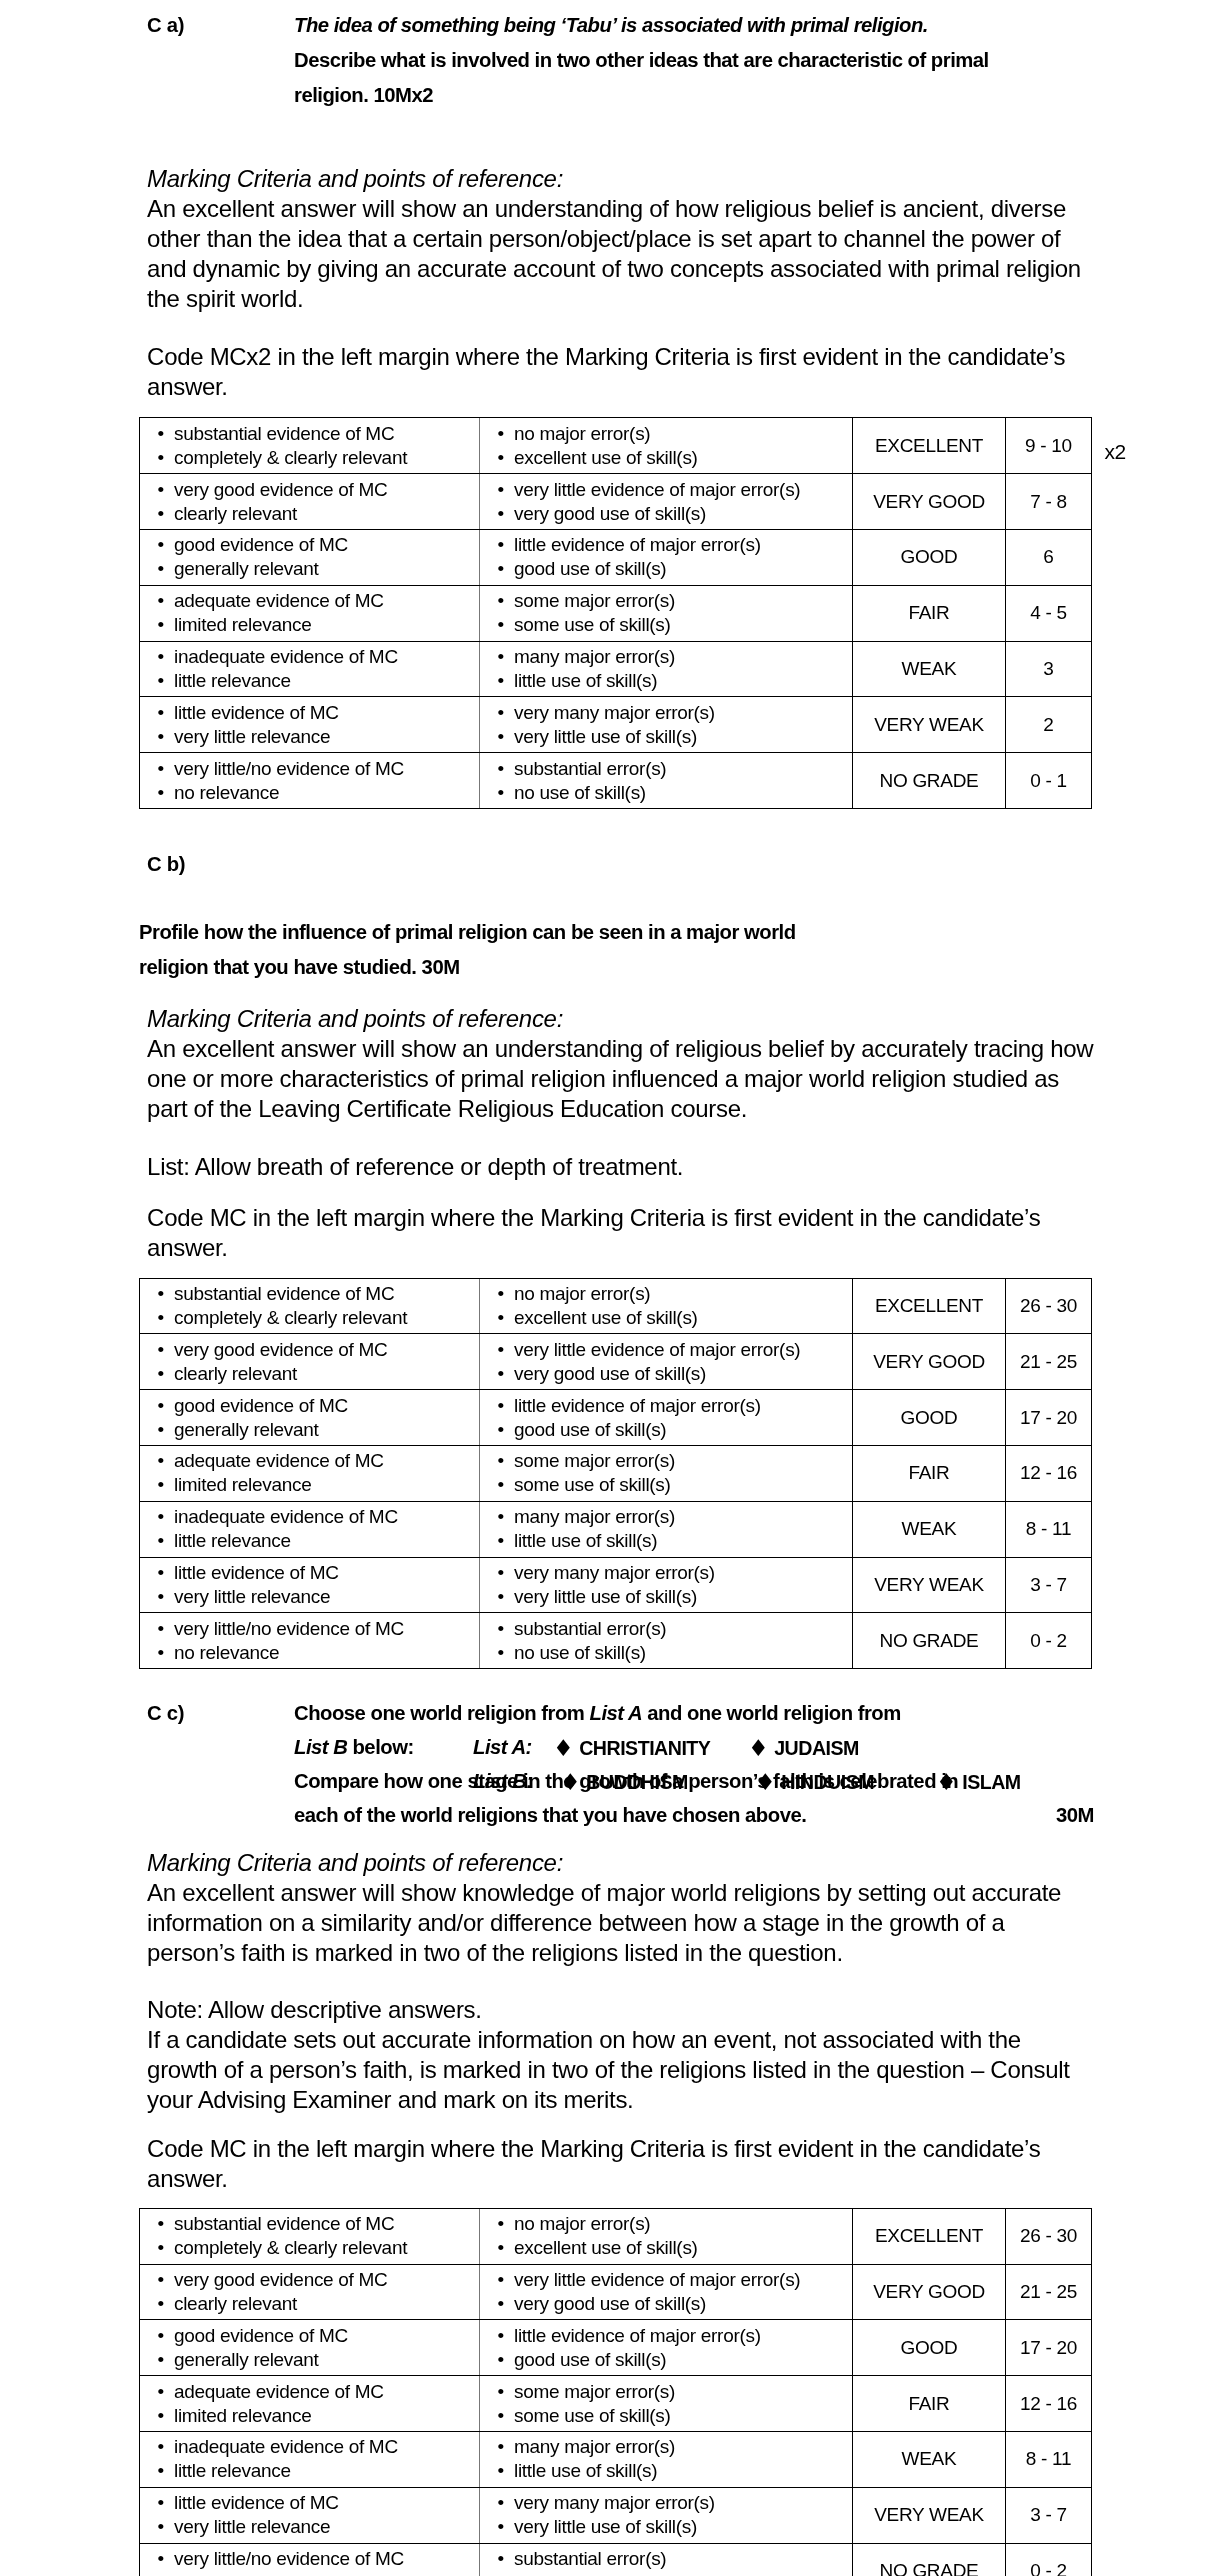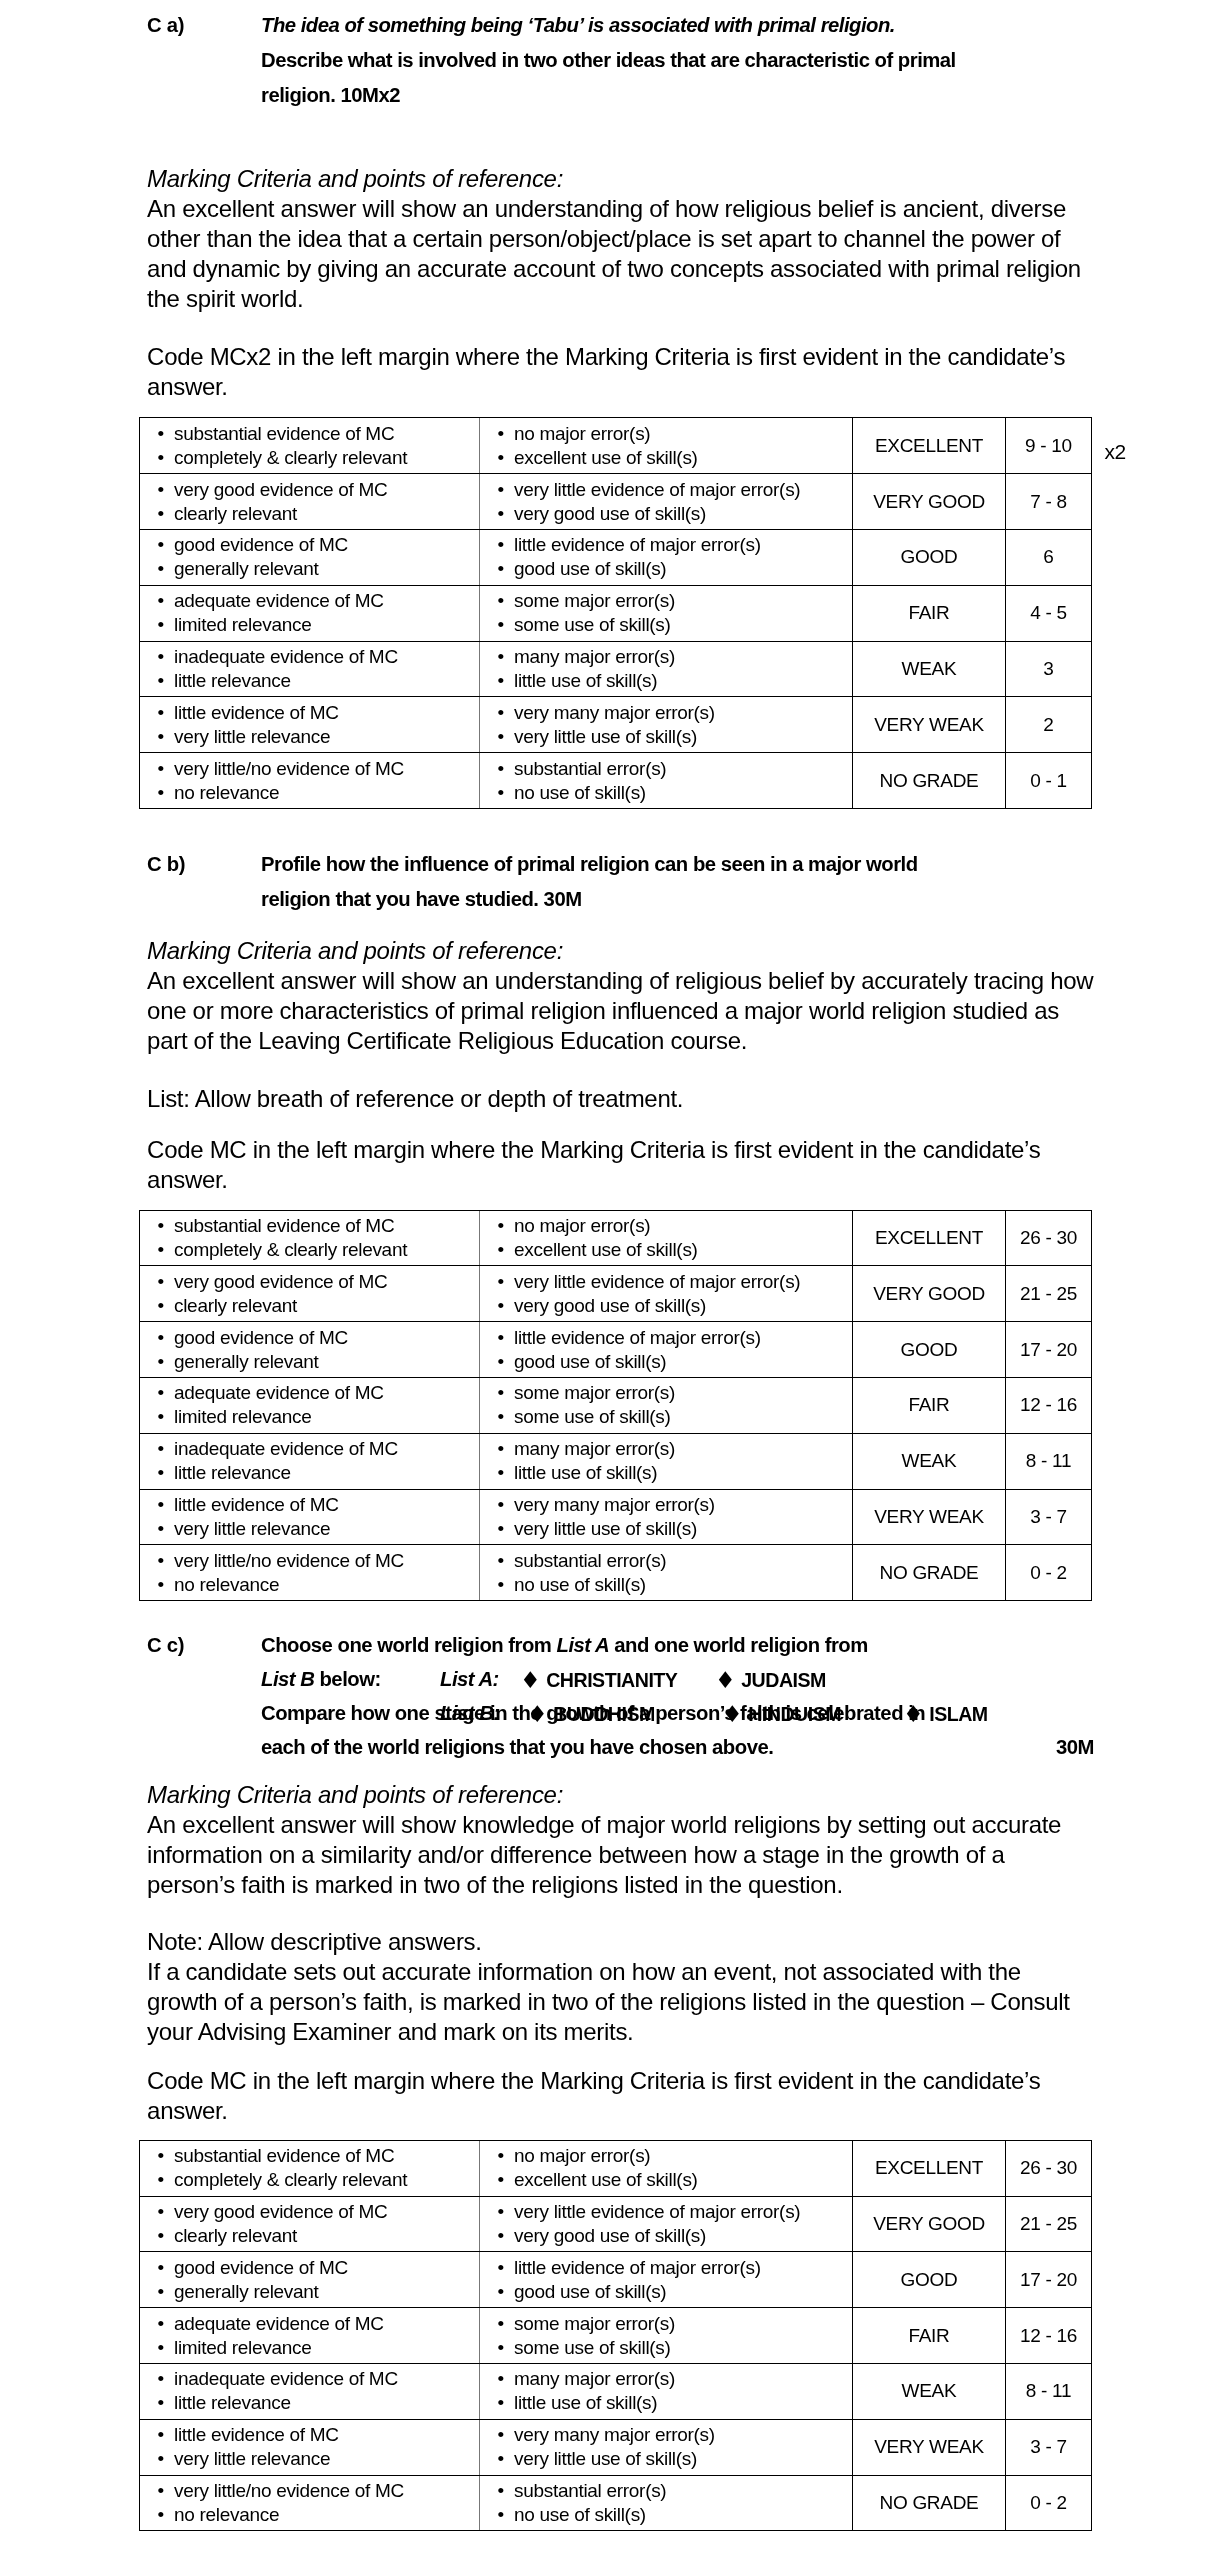--- a/index.html
+++ b/index.html
@@ -1,37 +1,37 @@
 <!DOCTYPE html>
 <html style="font-size:10.8px"><head>
 <meta charset="utf-8">
 <style>
   html,body{margin:0;padding:0;background:#fff;}
   .page{position:relative;width:1232px;height:2576px;background:#ffffff;color:#000;
         font-family:"Liberation Sans",sans-serif;overflow:hidden;}
   .doc{position:absolute;left:139px;top:0;width:955px;}
 
   
-  .qrow{display:flex;}
+  .qrow{display:flex;gap:33px;}
   .qlabel{width:122px;box-sizing:border-box;padding-left:8.1px;font-weight:bold;
           font-size:20.3px;line-height:35px;letter-spacing:-0.3px;white-space:nowrap;}
   .qbody{flex:1;font-weight:bold;font-size:20.3px;line-height:35px;letter-spacing:-0.5px;
          position:relative;}
   .qbody .ln{white-space:nowrap;}
   .qbody-c .ln{line-height:34px;}
   .it{font-style:italic;}
 
   
   .para{padding-left:8.1px;font-size:24px;line-height:30px;letter-spacing:-0.3px;}
   .para .ln{white-space:nowrap;}
 
   
   .mt-12{margin-top:8.1px;}  .mt-20{margin-top:13.5px;}  .mt-22{margin-top:15px;}
   .mt-24{margin-top:16.3px;}  .mt-28{margin-top:19px;}  .mt-30{margin-top:20.3px;}
-  .mt-40{margin-top:27px;}  .mt-42{margin-top:28.4px;}  .mt-56{margin-top:38px;}
+  .mt-40{margin-top:27px;}  .mt-42{margin-top:28.4px;}  .mt-56{margin-top:38px;flex-direction:column;}
   .mt-76{margin-top:51px;}
 
   
   .rubric-wrap{position:relative;width:948px;}
   table.rubric{border-collapse:collapse;width:948px;table-layout:fixed;
                font-size:19px;letter-spacing:-0.3px;}
   table.rubric td{border-top:1.4px solid #000;border-bottom:1.4px solid #000;
                   vertical-align:middle;padding:3.4px 0;height:47px;overflow:hidden;}
   td.c-ev{width:339px;border-left:1.4px solid #000;}
   td.c-sk{width:372px;border-left:0.7px solid #777;}

